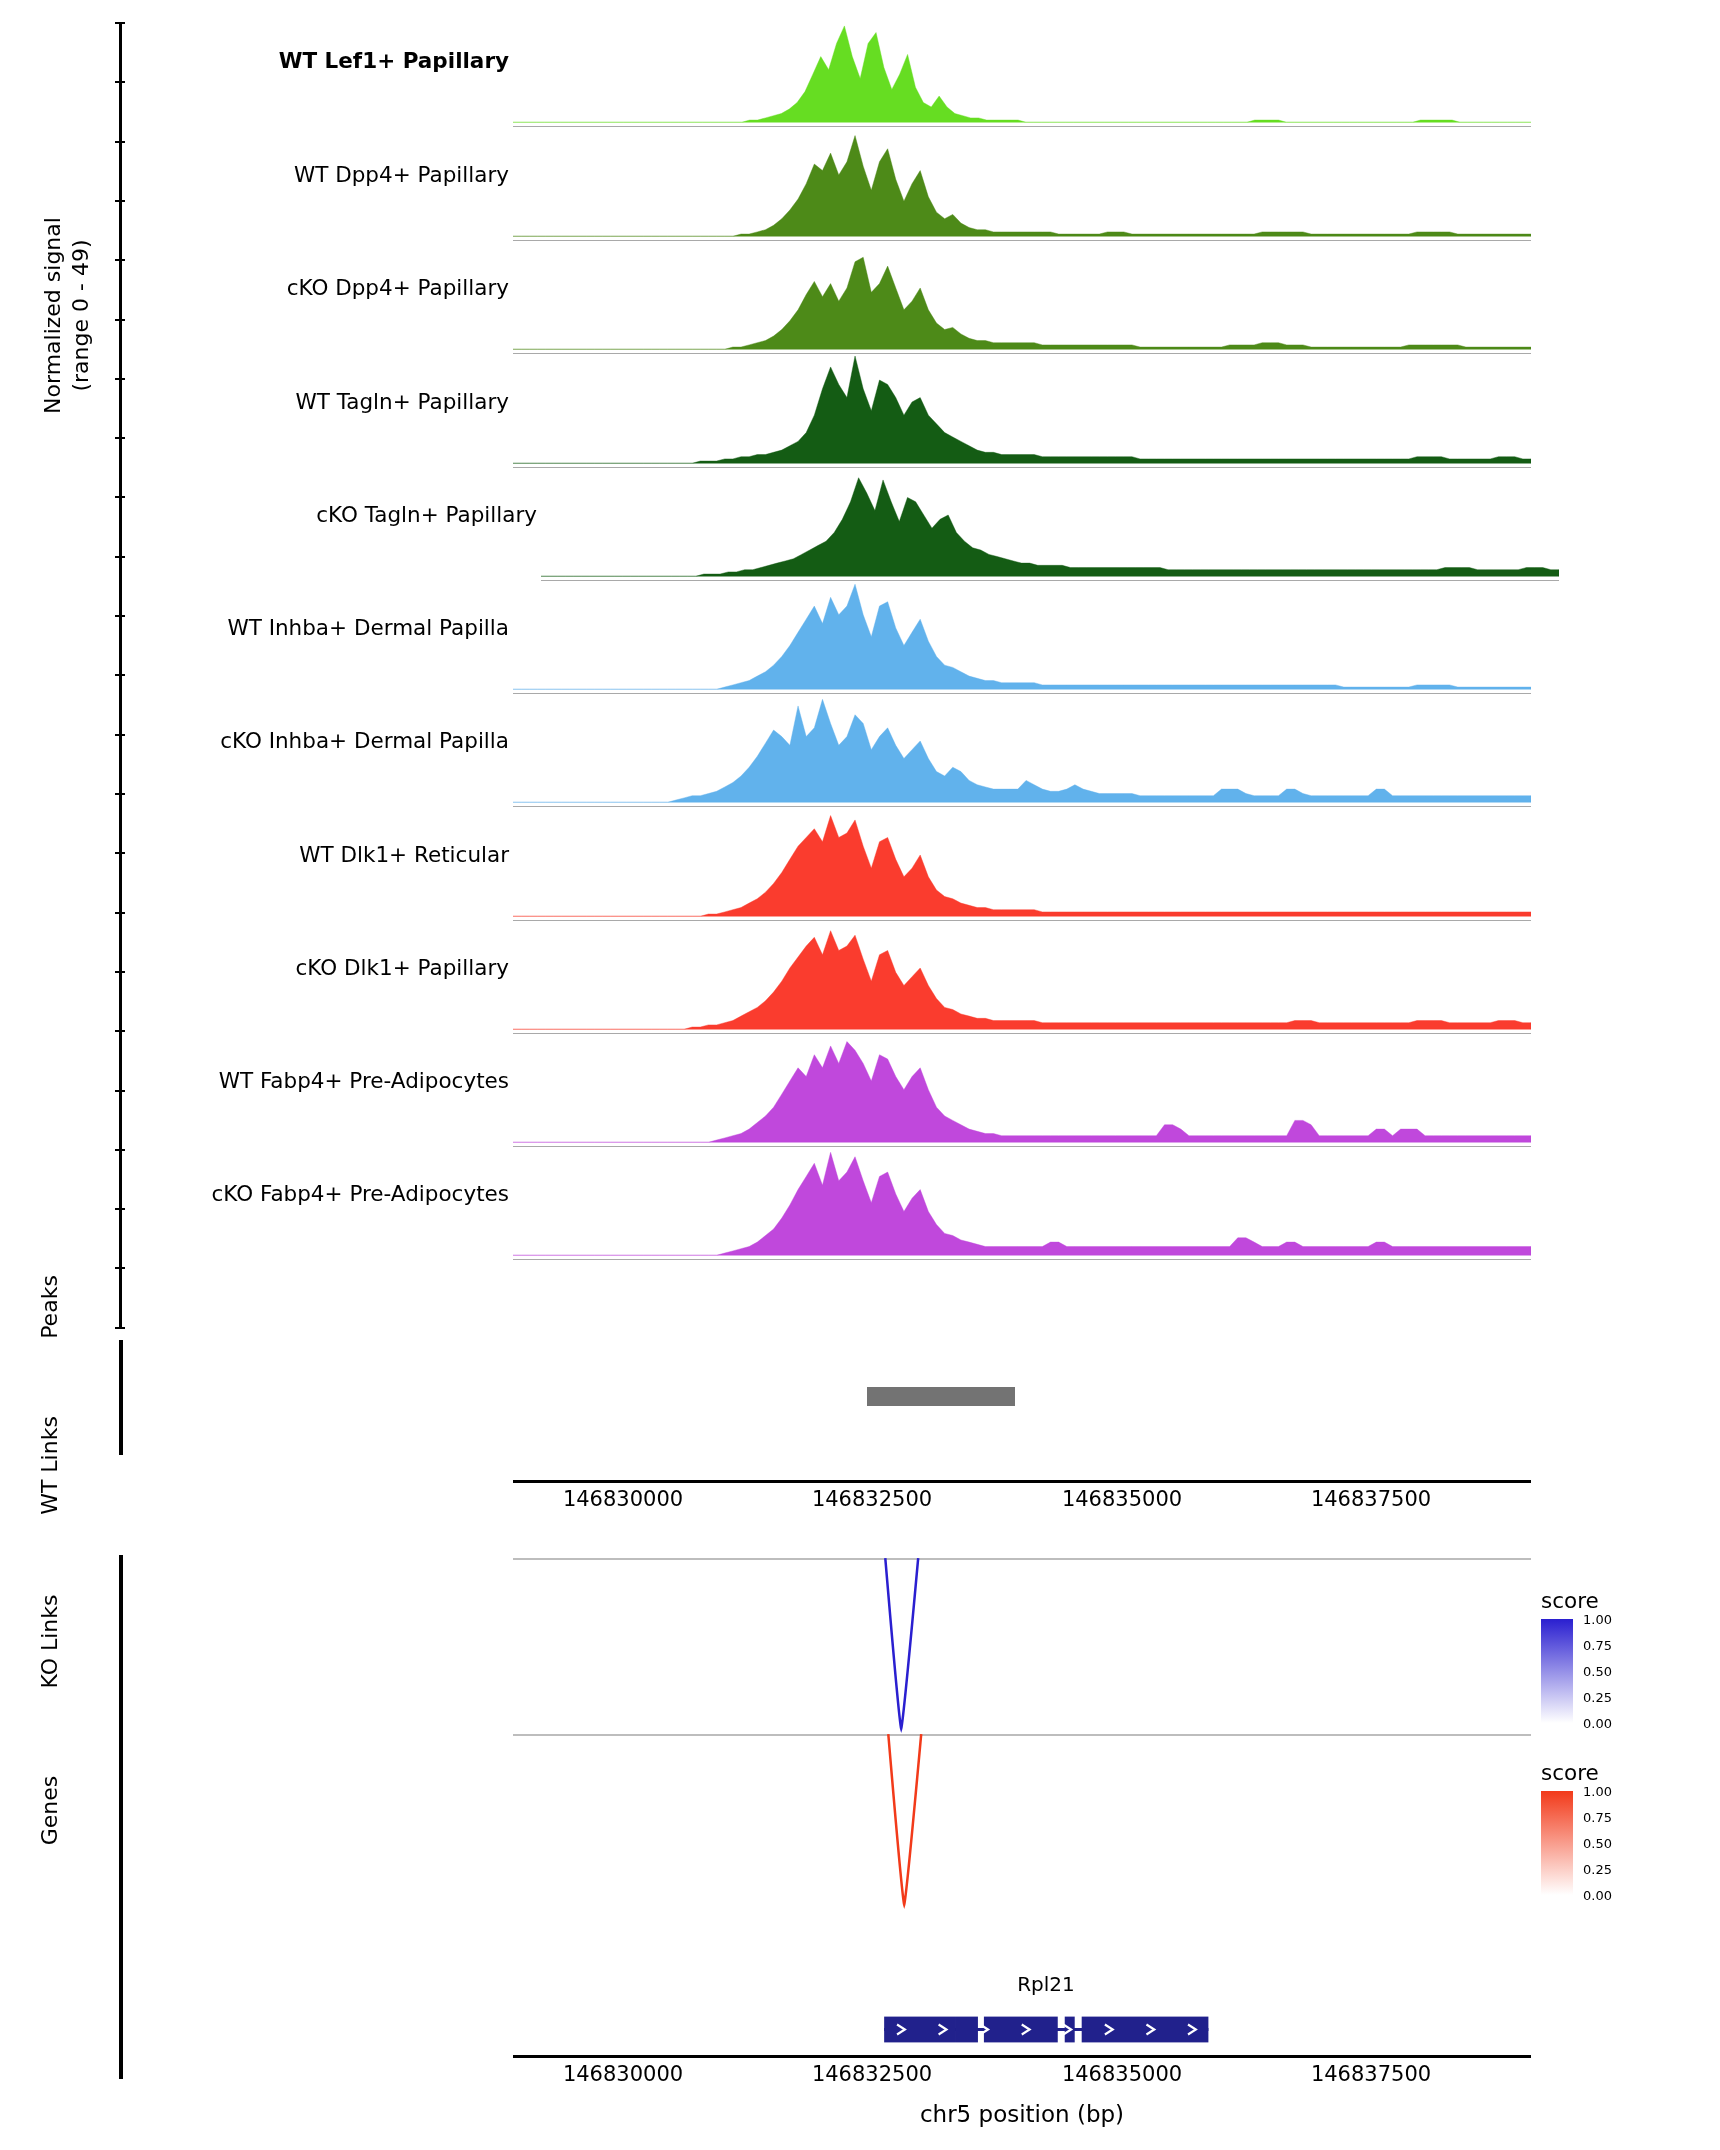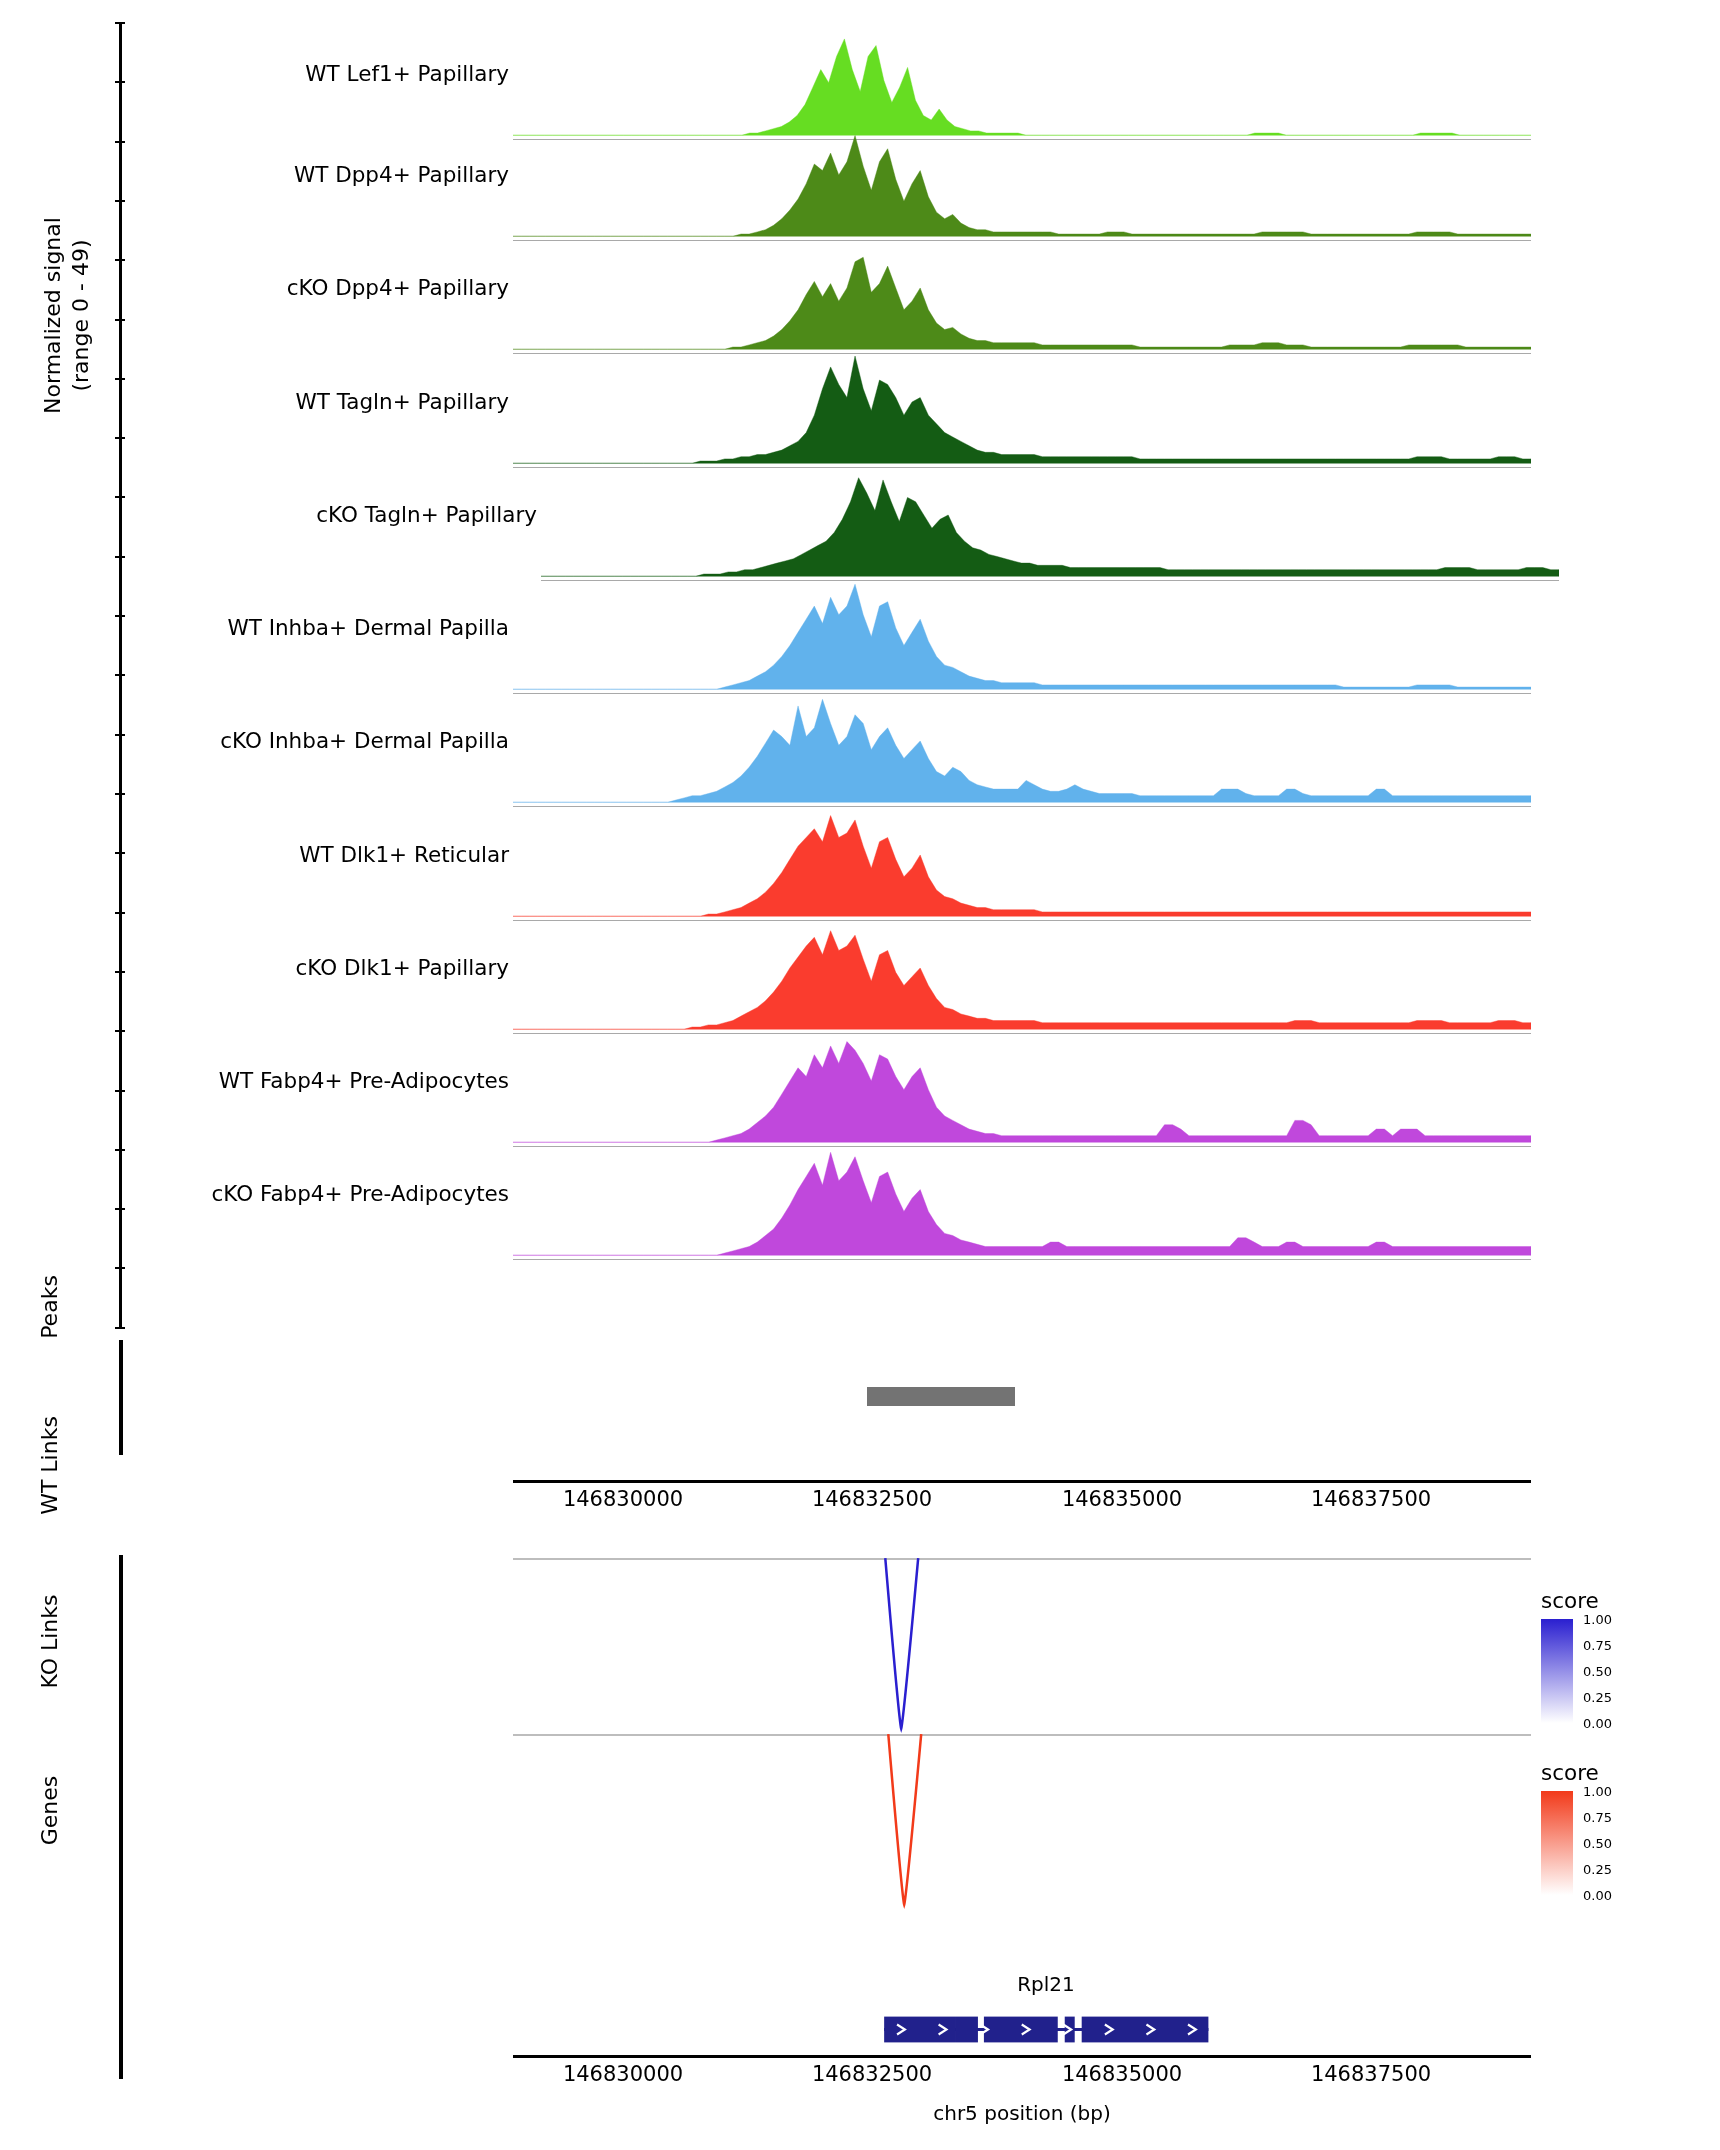--- a/index.html
+++ b/index.html
@@ -75,21 +75,21 @@
   
   #genes-block{position:absolute;left:0;top:1893px;width:1721px;height:258px;}
   #genes-block .sidebar{position:absolute;left:119px;top:7.2px;width:3.6px;height:179px;background:#000;}
   #genes-block .rowlabel{
     position:absolute;left:37px;top:7.2px;width:179px;
     transform:rotate(-90deg);transform-origin:left top;
     font-size:22px;text-align:center;
   }
   #genes-block .genename{position:absolute;left:1004px;top:79px;font-size:20px;transform:translateX(-50%);}
   #genes-block .genemodel{position:absolute;left:513px;top:115px;width:1018px;height:43px;}
-  .xaxis-label{position:absolute;left:513px;width:1018px;text-align:center;font-size:20px;}
+  .xaxis-label{position:absolute;left:513px;width:1018px;text-align:center;font-size:23px;}
 </style>
 </head>
 <body>
 
 <div class="root">
 
   <div id="coverage-block">
 
     <div class="ylabel">
       <span>Normalized signal</span><br>
@@ -117,21 +117,21 @@
         <div class="tk" style="top: 949px;"></div>
         <div class="tk" style="top: 1008px;"></div>
         <div class="tk" style="top: 1068px;"></div>
         <div class="tk" style="top: 1127px;"></div>
         <div class="tk" style="top: 1186px;"></div>
         <div class="tk" style="top: 1245px;"></div>
         <div class="tk" style="top: 1305px;"></div>
       </div>
 
     <div id="tracks">
-        <div class="track" style="top: 28px;">
+        <div class="track" style="top: 15px; font-weight: bold;">
           <div class="name">WT Lef1+ Papillary</div>
           <div class="baseline"></div>
           <div class="plot">
             <svg viewBox="0 0 1420 158" preserveAspectRatio="none">
               <path d="M 0,150 L 0.0,150.0 L 11.0,150.0 L 22.0,150.0 L 33.0,150.0 L 44.0,150.0 L 55.0,150.0 L 66.0,150.0 L 77.1,150.0 L 88.1,150.0 L 99.1,150.0 L 110.1,150.0 L 121.1,150.0 L 132.1,150.0 L 143.1,150.0 L 154.1,150.0 L 165.1,150.0 L 176.1,150.0 L 187.1,150.0 L 198.1,150.0 L 209.1,150.0 L 220.2,150.0 L 231.2,150.0 L 242.2,150.0 L 253.2,150.0 L 264.2,150.0 L 275.2,150.0 L 286.2,150.0 L 297.2,150.0 L 308.2,150.0 L 319.2,150.0 L 330.2,146.9 L 341.2,146.9 L 352.2,143.9 L 363.3,140.8 L 374.3,137.8 L 385.3,131.6 L 396.3,122.4 L 407.3,107.1 L 418.3,82.7 L 429.3,58.2 L 440.3,76.5 L 451.3,39.8 L 462.3,15.3 L 473.3,58.2 L 484.3,88.8 L 495.3,39.8 L 506.4,24.5 L 517.4,73.5 L 528.4,104.1 L 539.4,82.7 L 550.4,55.1 L 561.4,101.0 L 572.4,122.4 L 583.4,128.6 L 594.4,113.3 L 605.4,128.6 L 616.4,137.8 L 627.4,140.8 L 638.4,143.9 L 649.5,143.9 L 660.5,146.9 L 671.5,146.9 L 682.5,146.9 L 693.5,146.9 L 704.5,146.9 L 715.5,150.0 L 726.5,150.0 L 737.5,150.0 L 748.5,150.0 L 759.5,150.0 L 770.5,150.0 L 781.6,150.0 L 792.6,150.0 L 803.6,150.0 L 814.6,150.0 L 825.6,150.0 L 836.6,150.0 L 847.6,150.0 L 858.6,150.0 L 869.6,150.0 L 880.6,150.0 L 891.6,150.0 L 902.6,150.0 L 913.6,150.0 L 924.7,150.0 L 935.7,150.0 L 946.7,150.0 L 957.7,150.0 L 968.7,150.0 L 979.7,150.0 L 990.7,150.0 L 1001.7,150.0 L 1012.7,150.0 L 1023.7,150.0 L 1034.7,146.9 L 1045.7,146.9 L 1056.7,146.9 L 1067.8,146.9 L 1078.8,150.0 L 1089.8,150.0 L 1100.8,150.0 L 1111.8,150.0 L 1122.8,150.0 L 1133.8,150.0 L 1144.8,150.0 L 1155.8,150.0 L 1166.8,150.0 L 1177.8,150.0 L 1188.8,150.0 L 1199.8,150.0 L 1210.9,150.0 L 1221.9,150.0 L 1232.9,150.0 L 1243.9,150.0 L 1254.9,150.0 L 1265.9,146.9 L 1276.9,146.9 L 1287.9,146.9 L 1298.9,146.9 L 1309.9,146.9 L 1320.9,150.0 L 1331.9,150.0 L 1342.9,150.0 L 1354.0,150.0 L 1365.0,150.0 L 1376.0,150.0 L 1387.0,150.0 L 1398.0,150.0 L 1409.0,150.0 L 1420.0,150.0 L 1420,150 Z" fill="#66dd22" stroke="#66dd22" stroke-width="0.6"></path>
             </svg>
           </div>
         </div>
         <div class="track" style="top: 129px;">
           <div class="name">WT Dpp4+ Papillary</div>

